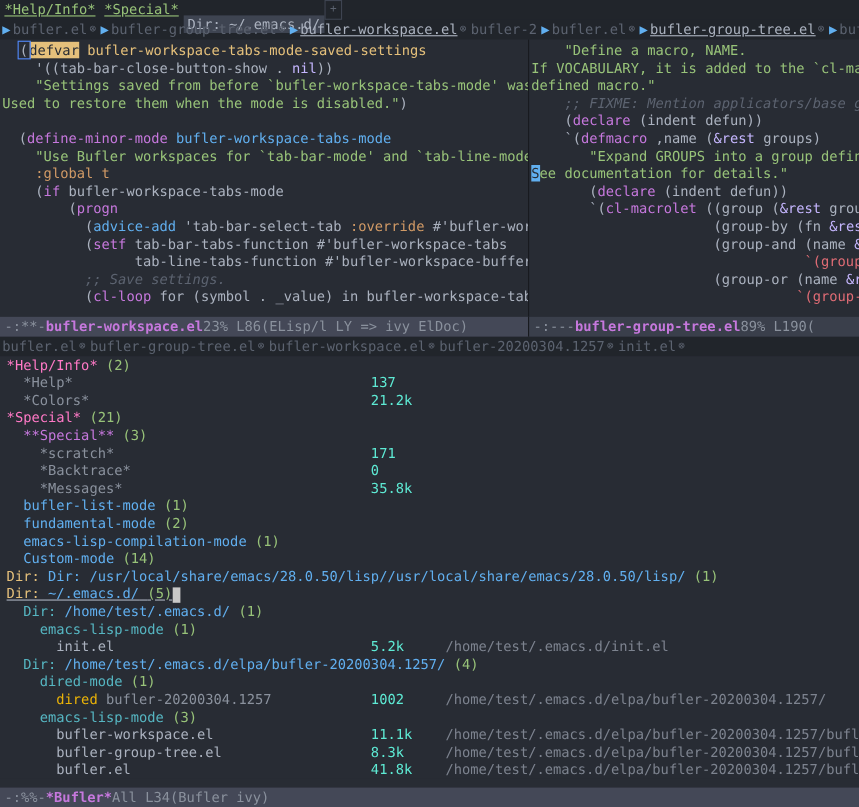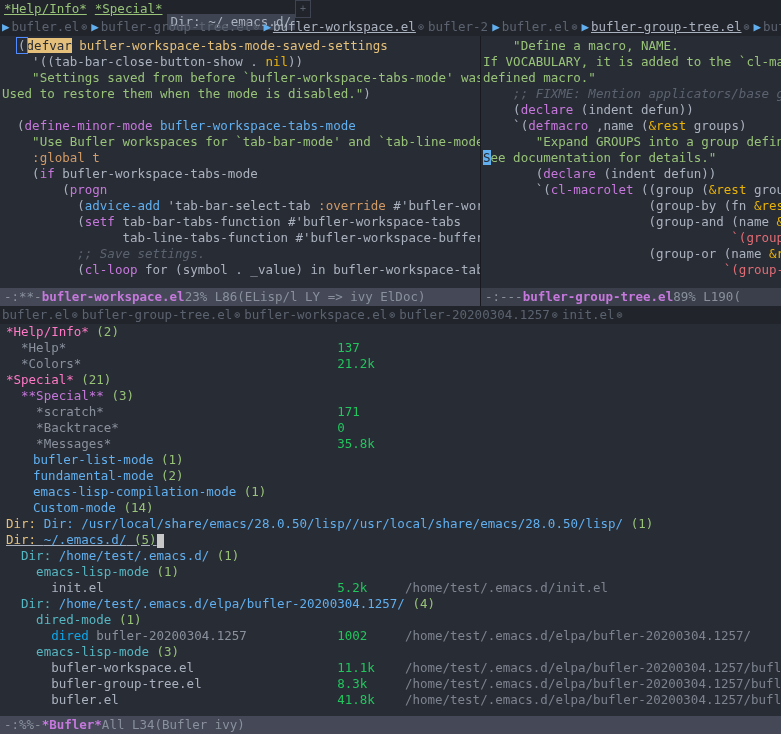--- a/index.html
+++ b/index.html
@@ -30,21 +30,21 @@
 .tab-plus { color: #5c6370; padding: 0 4px; border: 1px solid #3e4451; font-size: 10px; }
 
 .code-panes { display: flex; height: 252px; background: #282c34; }
 .left-pane { width: 480px; overflow: hidden; padding: 2px; }
 .right-pane { flex: 1; overflow: hidden; padding: 2px; border-left: 1px solid #181a1f; }
 .code-line { white-space: pre; }
 
 .kw { color: #c678dd; }
 .fn { color: #61afef; }
 .str { color: #98c379; }
-.builtin { color: #eab308; }
+.builtin { color: #c4b5fd; }
 .comment { color: #5c6370; font-style: italic; }
 .var { color: #e5c07b; }
 .key { color: #d19a66; }
 .paren { color: #abb2bf; }
 .red { color: #e06c75; }
 .defvar { background: #e5c07b; color: #282c34; }
 .cont-mark { background: #61afef; color: #282c34; }
 .t-val { color: #d19a66; }
 .cursor-box { outline: 1px solid #528bff; padding: 0 1px; }
 
@@ -74,31 +74,31 @@
 .modeline-row { display: flex; }
 .modeline-row .modeline { width: 480px; }
 .modeline-row .modeline:last-child { flex: 1; border-left: 1px solid #181a1f; }
 
 .bufler-panel { background: #282c34; padding: 0 6px; }
 .bufler-header { color: #7a828e; }
 .bufler-row { white-space: pre; }
 
 .group-top { color: #ff79c6; }
 .group-sub1 { color: #c678dd; }
-.group-sub2 { color: #61afef; margin-left: 12px; }
+.group-sub2 { color: #61afef; }
 .group-sub3 { color: #56b6c2; }
 .group-emacs-dir { color: #d19a66; }
 .count { color: #98c379; }
 .item { color: #abb2bf; }
 .item-dim { color: #8a919d; }
 .special-item { color: #8a919d; }
-.size-val { color: #22c55e; }
+.size-val { color: #5eead4; }
 .path-val { color: #7d838f; }
 .dir-highlight { text-decoration: underline; }
-.dired-red { color: #0ea5e9; text-align: right; }
+.dired-red { color: #eab308; text-align: right; }
 .cursor-block { background: #c8c8c8; display: inline-block; width: 7px; height: 14px; vertical-align: middle; }
 
 .bottom-modeline {
   background: #444857;
   color: #8a919d;
   height: 18px;
   display: flex;
   align-items: center;
   padding: 0 4px;
   position: absolute;

